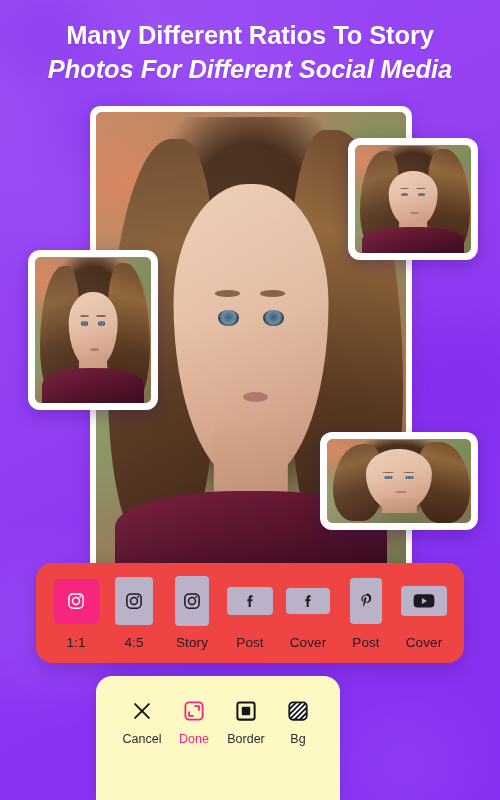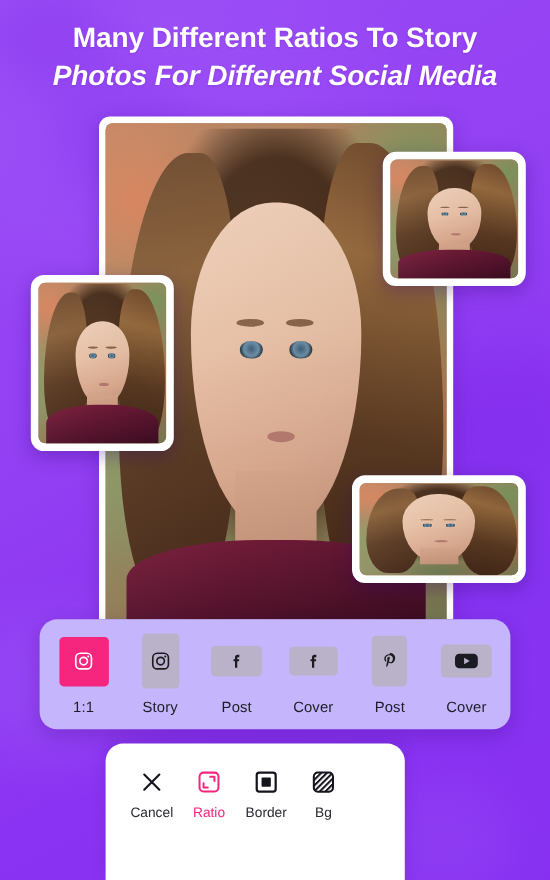--- a/index.html
+++ b/index.html
@@ -187,21 +187,21 @@
   .thumb-br { left: 320px; top: 432px; width: 158px; height: 98px; }
   .thumb-br .photo { height: 84px; }
 
   
   .ratio-panel {
     position: absolute;
     left: 36px;
     top: 563px;
     width: 428px;
     height: 100px;
-    background: #c4b5fd;
+    background: #ef4444;
     border-radius: 16px;
     display: flex;
     align-items: flex-start;
     justify-content: space-between;
     padding: 11px 12px 0 12px;
     box-shadow: 0 6px 18px rgba(45,5,105,0.22);
   }
   .ratio-item {
     display: flex;
     flex-direction: column;
@@ -243,27 +243,27 @@
   .shape-pin  { width: 32px; height: 46px; }
   .shape-yt   { width: 46px; height: 30px; }
 
   .ratio-chip svg { display: block; }
 
   
   .action-bar {
     position: absolute;
     left: 96px;
     top: 676px;
-    width: 272px;
+    width: 244px;
     height: 124px;
-    background: #ffffff;
+    background: #fef9c3;
     border-radius: 16px 16px 0 0;
     display: flex;
     align-items: flex-start;
-    justify-content: flex-start;
+    justify-content: flex-end;
     padding: 22px 16px 0 16px;
     box-shadow: 0 -2px 14px rgba(45,5,105,0.14);
   }
   .action-item {
     display: flex;
     flex-direction: column;
     align-items: center;
     width: 52px;
     cursor: pointer;
   }
@@ -379,20 +379,34 @@
               <circle cx="12" cy="12" r="4.6"></circle>
               <circle cx="17.6" cy="6.4" r="1.25" fill="currentColor" stroke="none"></circle>
             </svg>
           </span>
         </div>
       </div>
       <div class="ratio-label">1:1</div>
     </div>
     <div class="ratio-item">
       <div class="ratio-thumbwrap">
+        <div class="ratio-chip shape-por">
+          <span>
+            <svg width="18" height="18" viewBox="0 0 24 24" fill="none" stroke="currentColor" stroke-width="2">
+              <rect x="2.5" y="2.5" width="19" height="19" rx="5.5"></rect>
+              <circle cx="12" cy="12" r="4.6"></circle>
+              <circle cx="17.6" cy="6.4" r="1.25" fill="currentColor" stroke="none"></circle>
+            </svg>
+          </span>
+        </div>
+      </div>
+      <div class="ratio-label">4:5</div>
+    </div>
+    <div class="ratio-item">
+      <div class="ratio-thumbwrap">
         <div class="ratio-chip shape-tall">
           <span>
             <svg width="18" height="18" viewBox="0 0 24 24" fill="none" stroke="currentColor" stroke-width="2">
               <rect x="2.5" y="2.5" width="19" height="19" rx="5.5"></rect>
               <circle cx="12" cy="12" r="4.6"></circle>
               <circle cx="17.6" cy="6.4" r="1.25" fill="currentColor" stroke="none"></circle>
             </svg>
           </span>
         </div>
       </div>
@@ -460,21 +474,21 @@
       <div class="action-label">Cancel</div>
     </div>
     <div class="action-item active">
       <div class="action-icon">
         <svg width="22" height="22" viewBox="0 0 24 24" fill="none" stroke="currentColor" stroke-width="2">
           <rect x="2.6" y="2.6" width="18.8" height="18.8" rx="4"></rect>
           <path d="M13.2 6.6h4.2v4.2" stroke-linecap="round" stroke-linejoin="round"></path>
           <path d="M10.8 17.4H6.6v-4.2" stroke-linecap="round" stroke-linejoin="round"></path>
         </svg>
       </div>
-      <div class="action-label">Ratio</div>
+      <div class="action-label">Done</div>
     </div>
     <div class="action-item">
       <div class="action-icon">
         <svg width="22" height="22" viewBox="0 0 24 24">
           <rect x="2.6" y="2.6" width="18.8" height="18.8" rx="2.6" fill="none" stroke="currentColor" stroke-width="2.2"></rect>
           <rect x="7.4" y="7.4" width="9.2" height="9.2" rx="1" fill="currentColor"></rect>
         </svg>
       </div>
       <div class="action-label">Border</div>
     </div>

